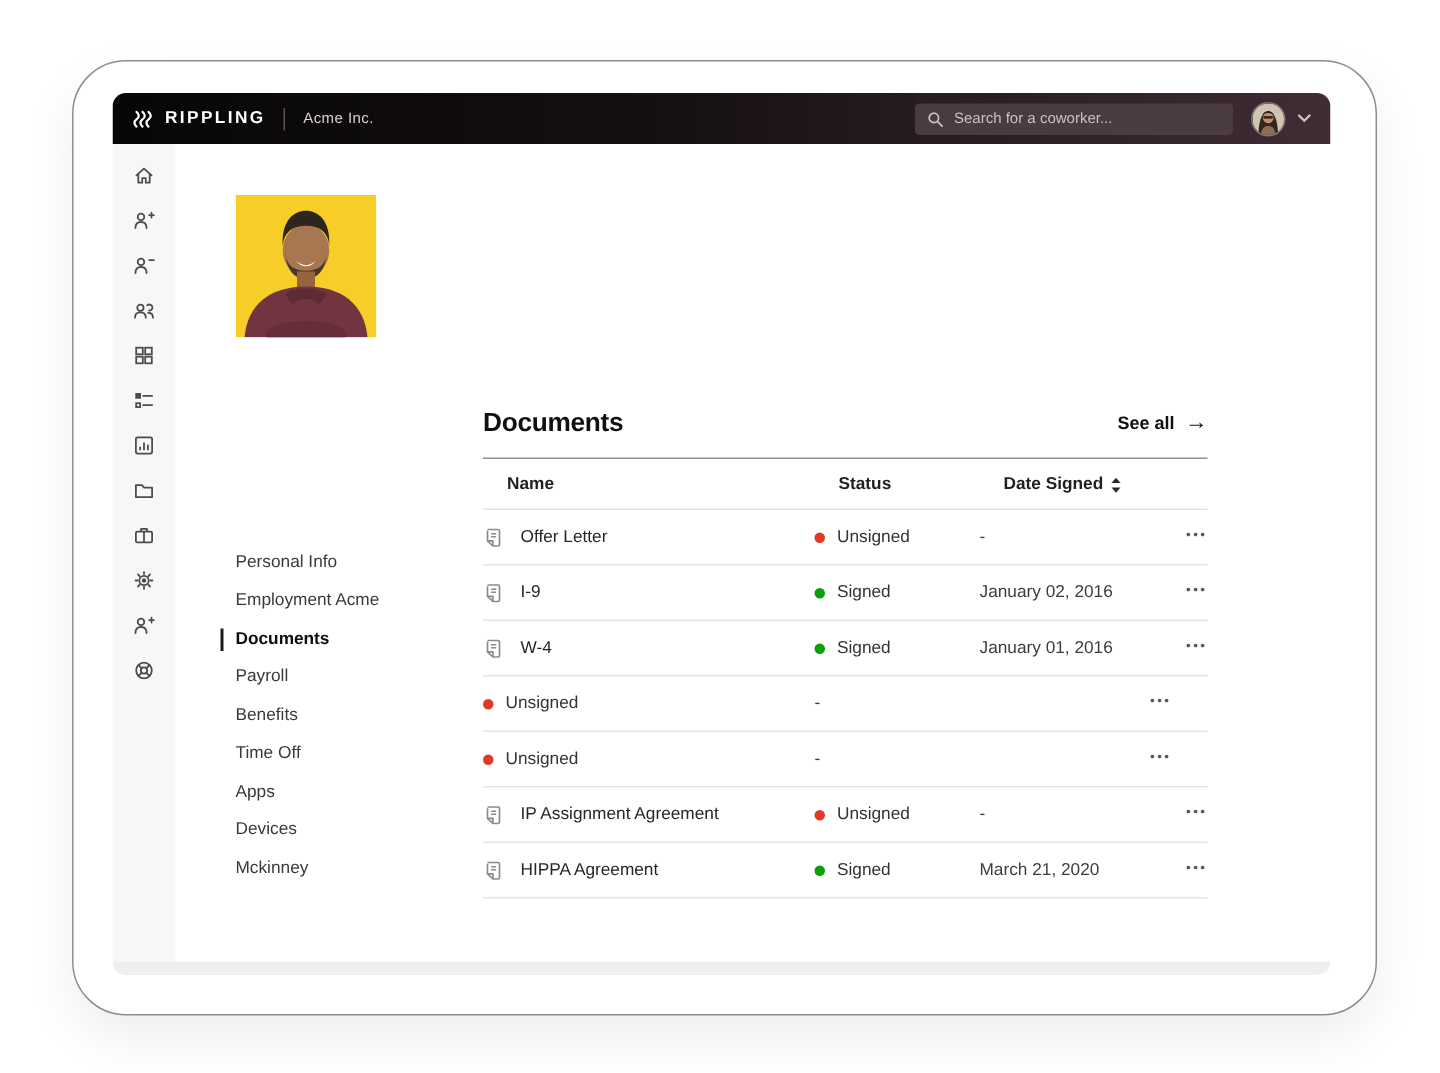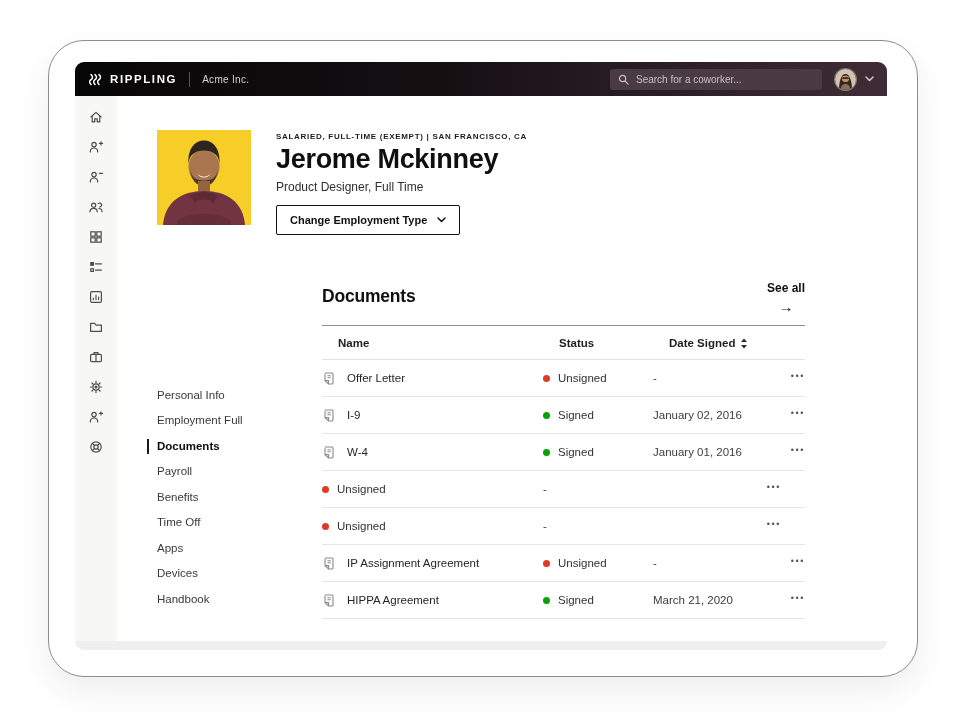--- a/index.html
+++ b/index.html
@@ -67,21 +67,21 @@
   .subnav-item { position:relative; font-size:11.5px; color:#3a3a3a; margin-bottom:14.5px; cursor:pointer; line-height:11px; }
   .subnav-item.active { font-weight:bold; color:#0d0d0d; }
   .subnav-item.active::before {
     content:""; position:absolute; left:-10px; top:-2px; width:2px; height:15px; background:#1a1a1a;
   }
 
   
   .docs { width:483px; flex:0 0 483px; }
   .docs-head { display:flex; align-items:center; justify-content:space-between; }
   .docs-title { font-size:17.5px; font-weight:bold; color:#101010; letter-spacing:-.2px; }
-  .see-all { display:flex; align-items:center; gap:7px; font-size:12px; font-weight:bold; color:#101010; cursor:pointer;flex-direction:column; }
+  .see-all { display:flex; align-items:center; gap:7px; font-size:12px; font-weight:bold; color:#101010; cursor:pointer; }
   .see-all .arrow { font-size:15px; font-weight:normal; line-height:10px; }
   .rule-dark { border:none; border-top:1px solid #8f8f8f; margin-top:13px; }
 
   .tgrid { display:grid; grid-template-columns:1fr 110px 128px 24px; align-items:center; }
   .thead { padding:11px 0 10px 0; border-bottom:1px solid #e2e2e2; }
   .th { font-size:11.5px; font-weight:bold; color:#1f1f1f; display:flex; align-items:center; gap:5px;padding-left:16px; }
   .th.sortable { cursor:pointer; }
 
   .trow { height:37px; border-bottom:1px solid #e4e4e4; cursor:pointer; }
   .cell-name { display:flex; align-items:center; gap:11px; font-size:11.5px; color:#262626; }
@@ -233,44 +233,33 @@
               <ellipse cx="47" cy="37" rx="15.5" ry="17.5" fill="#a8764f"></ellipse>
               <path d="M31.5 34 C30.5 17 39 10.5 47 10.5 C55 10.5 63.5 17 62.5 34 C62 25 56 20.5 47 20.5 C38 20.5 32 25 31.5 34 Z" fill="#2e251f"></path>
               <path d="M33.5 38 C33.5 50 39.5 56 47 56 C54.5 56 60.5 50 60.5 38 C60.5 47 55 50.5 47 50.5 C39 50.5 33.5 47 33.5 38 Z" fill="#4a382c"></path>
               <path d="M40.5 44 Q47 49.5 53.5 44 Q51 47.5 47 47.5 Q43 47.5 40.5 44 Z" fill="#fdf6ee"></path>
               <rect x="41" y="51" width="12" height="11" fill="#96653f"></rect>
               <path d="M6 95 C8 72 24 61 47 61 C70 61 86 72 88 95 Z" fill="#713440"></path>
               <path d="M33 66 C38 61 56 61 61 66 L56 73 C52 68 42 68 38 73 Z" fill="#5d2a35"></path>
               <ellipse cx="47" cy="93" rx="27" ry="9" fill="#662e39"></ellipse>
             </svg>
           </div>
-          <div class="profile-info">
-            <div class="eyebrow">SALARIED, FULL-TIME (EXEMPT) | SAN FRANCISCO, CA</div>
-            <div class="emp-name">Jerome Mckinney</div>
-            <div class="emp-sub">Product Designer, Full Time</div>
-            <button class="change-btn">
-              <span>Change Employment Type</span>
-              <svg width="9" height="6" viewBox="0 0 9 6">
-                <path d="M1 1 L4.5 4.5 L8 1" fill="none" stroke="#111" stroke-width="1.5" stroke-linecap="round"></path>
-              </svg>
-            </button>
-          </div>
         </div>
 
         <div class="main">
           <div class="subnav">
             <div class="subnav-item">Personal Info</div>
-            <div class="subnav-item">Employment Full</div>
+            <div class="subnav-item">Employment Acme</div>
             <div class="subnav-item active">Documents</div>
             <div class="subnav-item">Payroll</div>
             <div class="subnav-item">Benefits</div>
             <div class="subnav-item">Time Off</div>
             <div class="subnav-item">Apps</div>
             <div class="subnav-item">Devices</div>
-            <div class="subnav-item">Handbook</div>
+            <div class="subnav-item">Mckinney</div>
           </div>
 
           <div class="docs">
             <div class="docs-head">
               <div class="docs-title">Documents</div>
               <div class="see-all">
                 <span>See all</span>
                 <span class="arrow">→</span>
               </div>
             </div>

